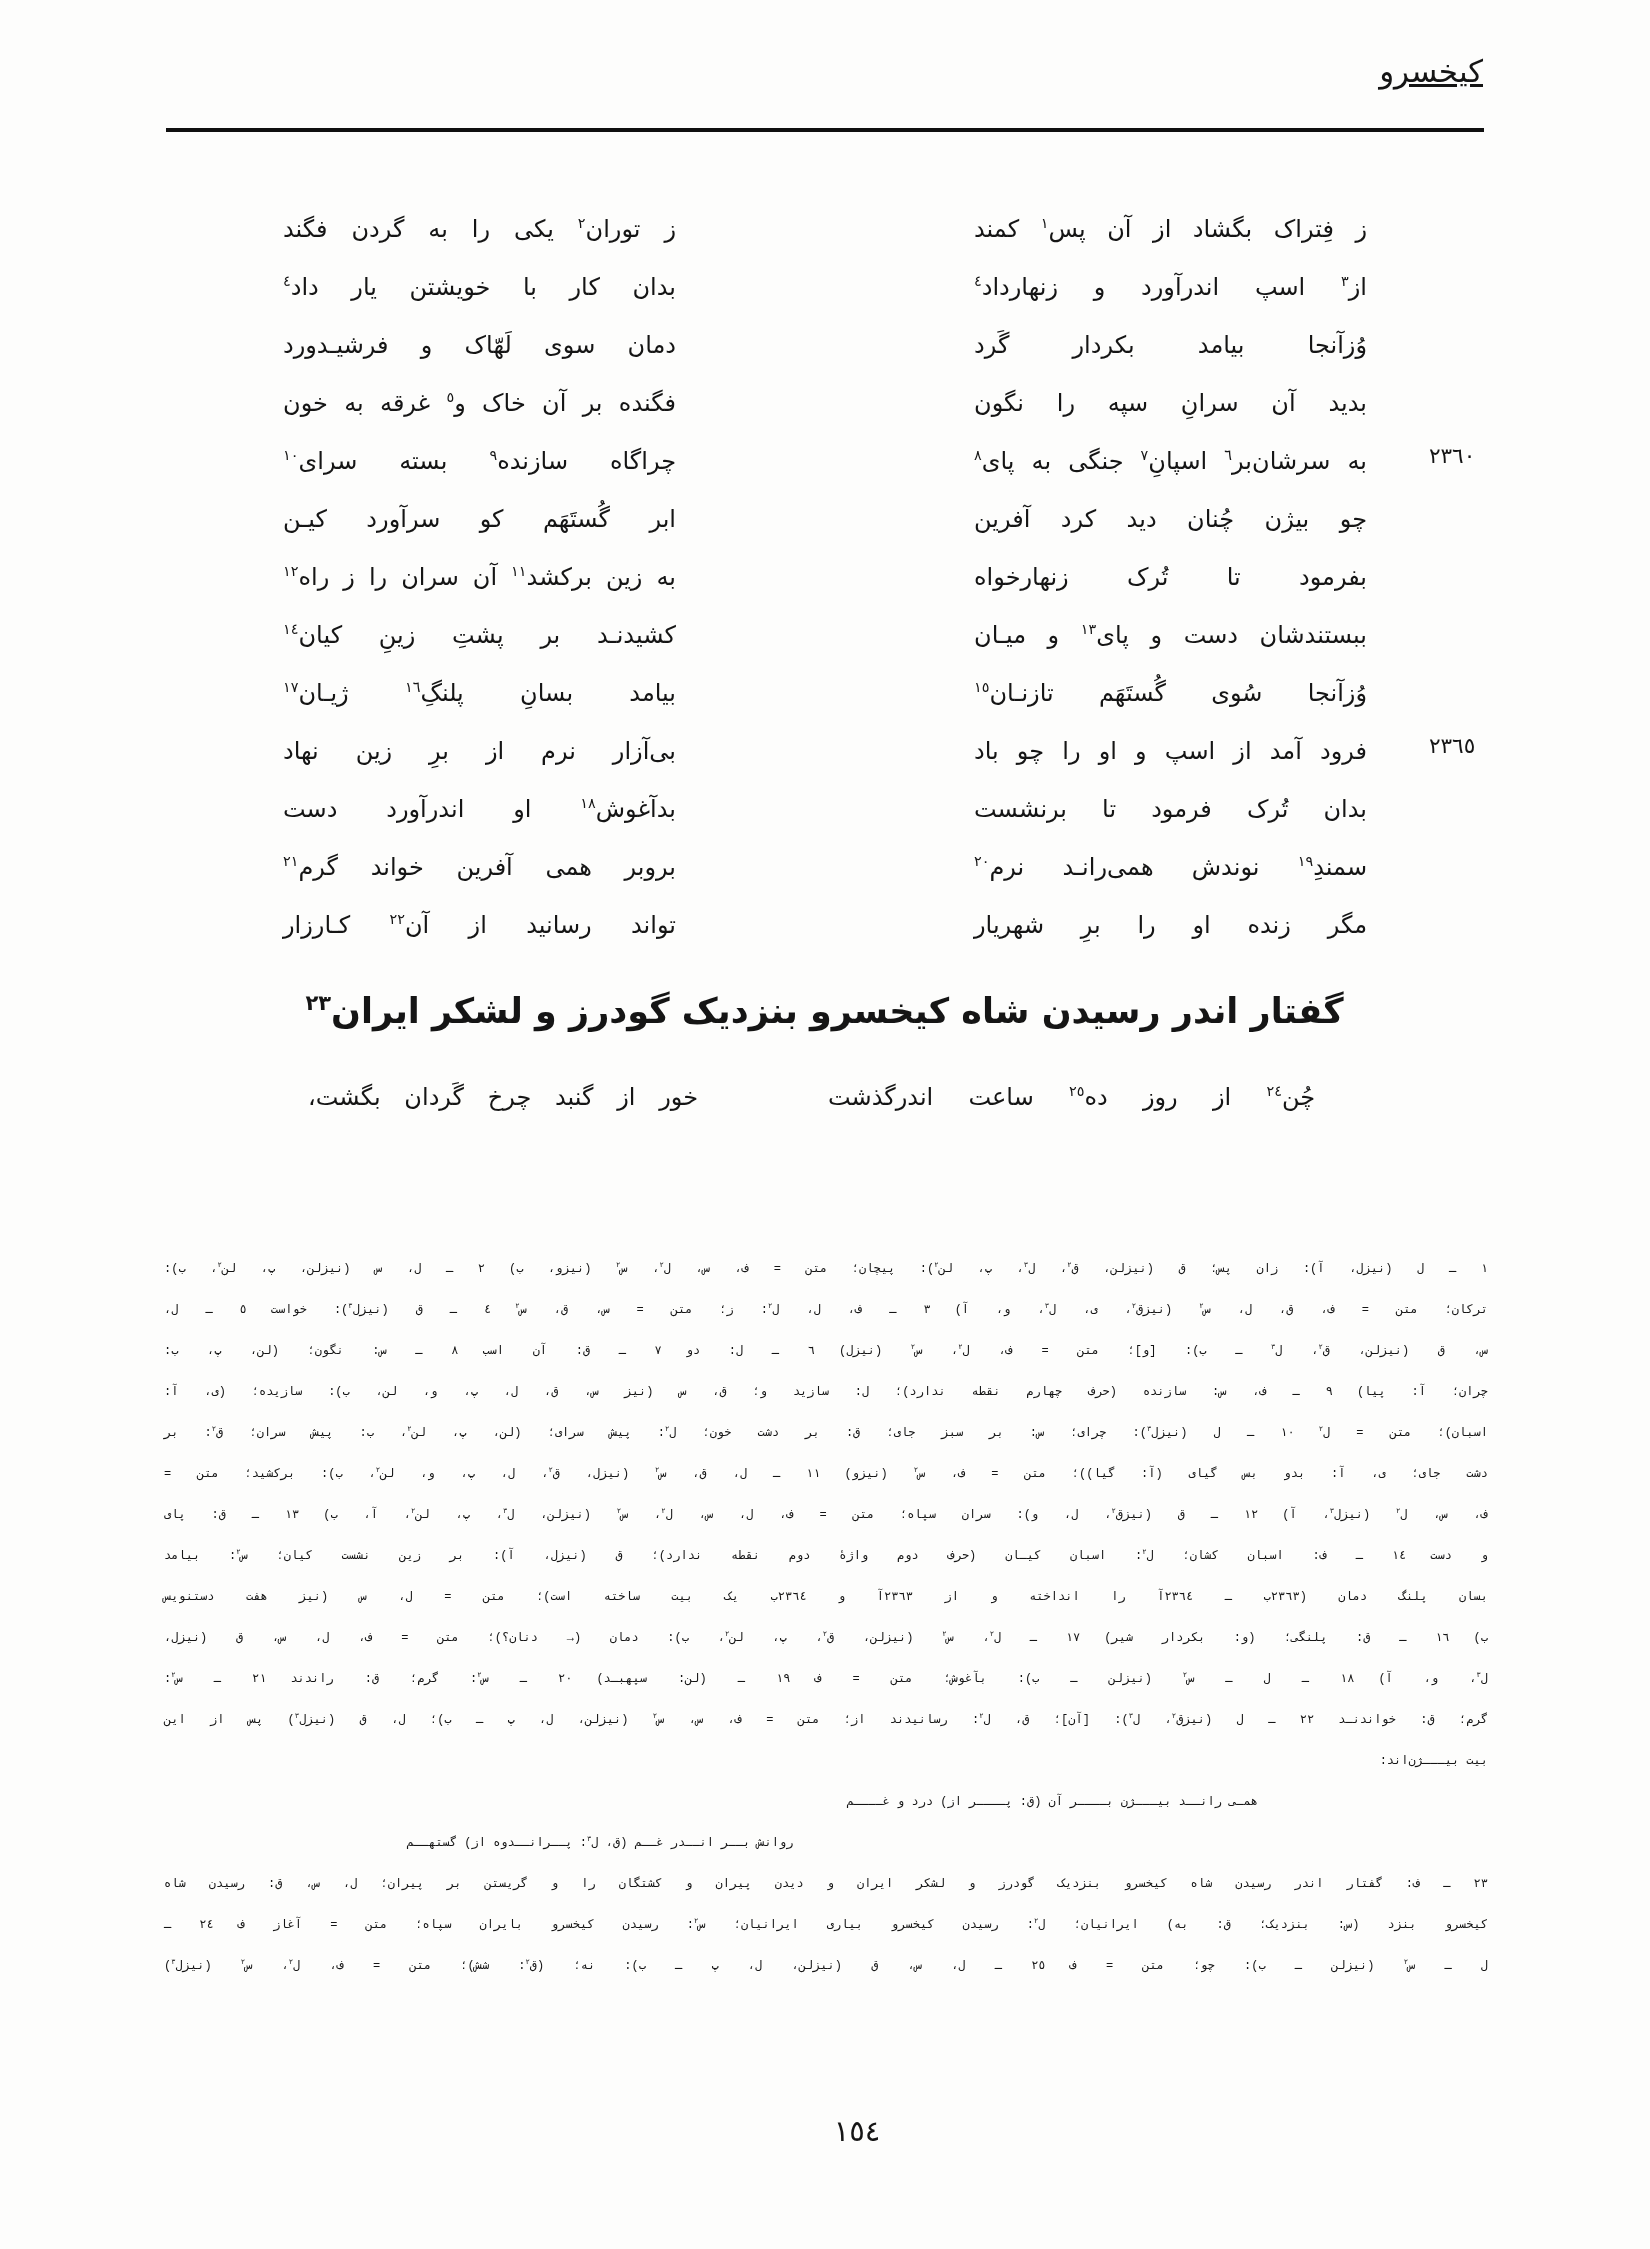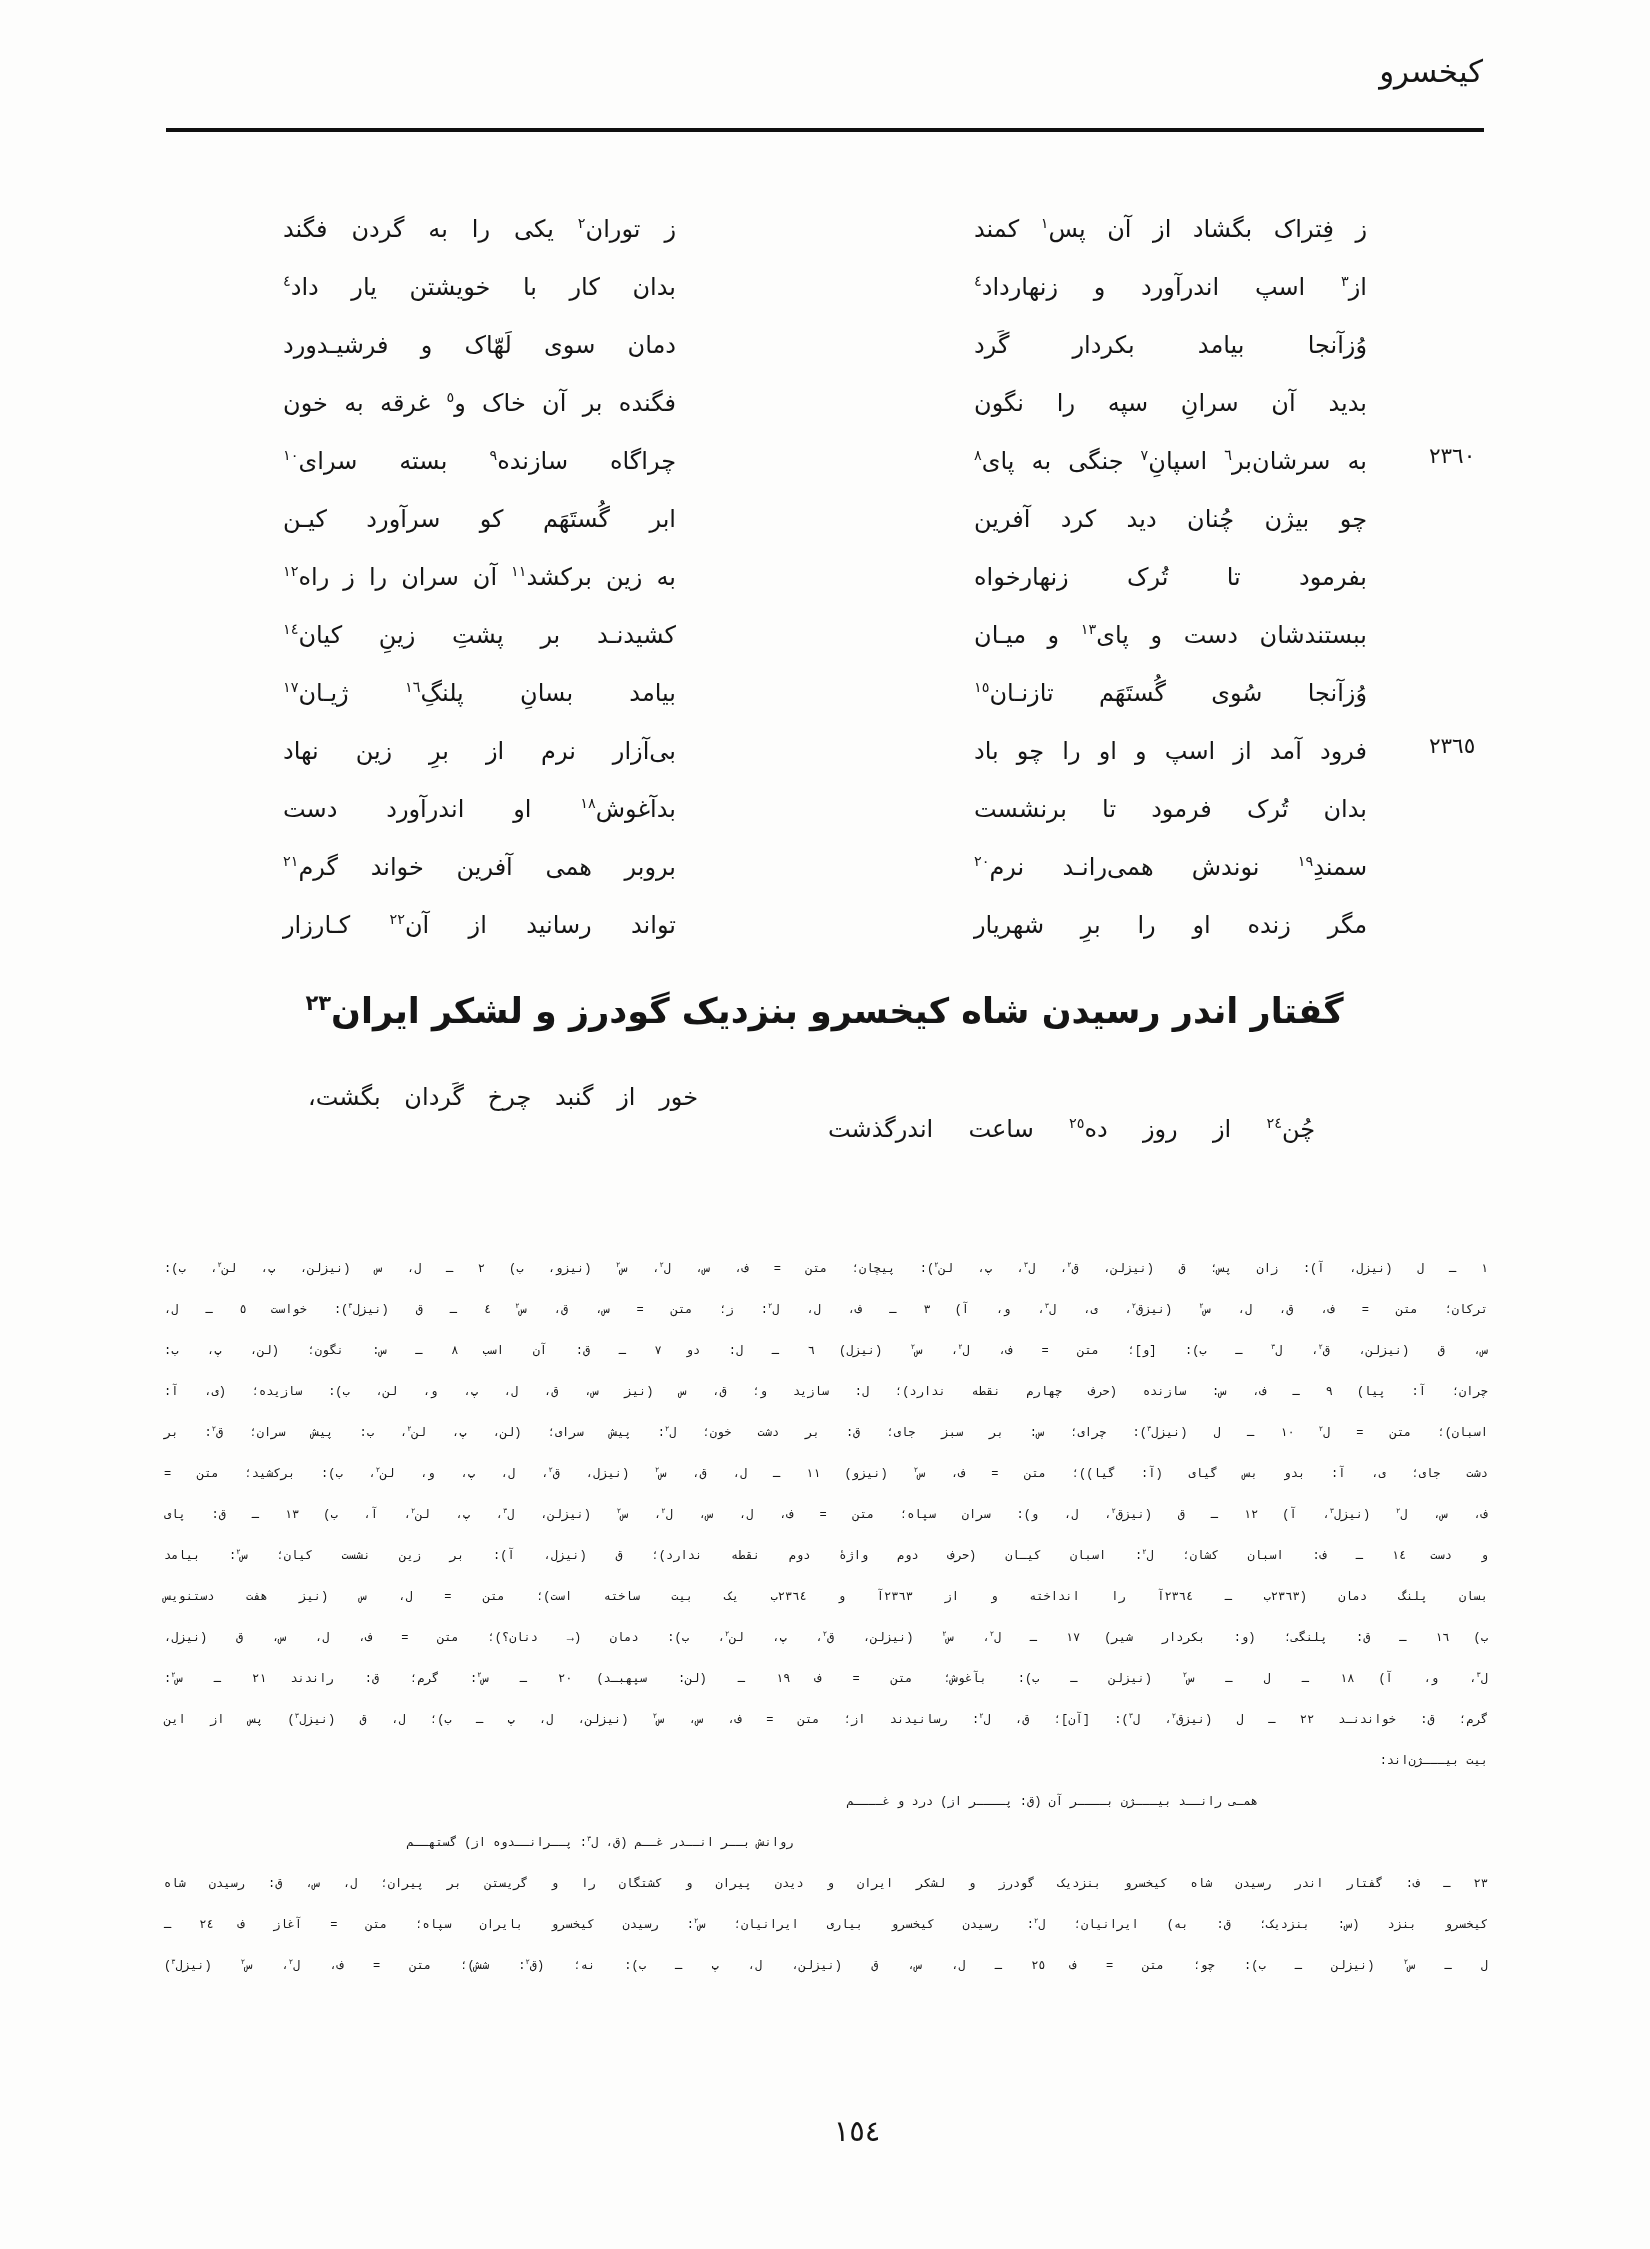--- a/index.html
+++ b/index.html
@@ -4,34 +4,34 @@
 <style>
   html,body{margin:0;padding:0;}
   body{
     width:1650px;height:2250px;position:relative;
     background:#fdfdfc;color:#151515;
     font-family:"DejaVu Sans",sans-serif;
     overflow:hidden;
   }
   sup{font-size:0.6em;vertical-align:super;line-height:0;}
 
-  .header-title{position:absolute;top:53px;right:167px;font-size:31px;direction:rtl;}
+  .header-title{position:absolute;top:53px;right:167px;font-size:31px;direction:rtl;text-decoration:underline;}
   .header-rule{position:absolute;top:128px;left:166px;right:166px;height:4.2px;background:#101010;}
 
   .verses{position:absolute;top:194px;left:165px;right:165px;direction:rtl;}
   .vrow{position:relative;display:flex;justify-content:space-between;height:58px;align-items:center;padding:0 118px;}
   .hemi{width:393px;font-size:24px;direction:rtl;text-align:justify;text-align-last:justify;margin-top:12px;}
   .vnum{position:absolute;right:9.7px;top:50%;transform:translateY(-50%);font-size:21.6px;letter-spacing:2.8px;}
 
   .section-heading{position:absolute;top:991px;left:165px;right:166px;text-align:center;
     font-size:35px;font-weight:bold;direction:rtl;}
 
   .sub-couplet{position:absolute;top:1083px;left:165px;right:165px;direction:rtl;
     display:flex;justify-content:space-between;padding-right:170px;padding-left:143px;box-sizing:border-box;}
-  .sub-right{width:487px;font-size:24px;text-align:justify;text-align-last:justify;direction:rtl;margin-top:32px;}
+  .sub-right{width:487px;font-size:24px;text-align:justify;text-align-last:justify;direction:rtl;}
   .sub-left{width:390px;font-size:24px;text-align:justify;text-align-last:justify;direction:rtl;}
 
   .footnotes{position:absolute;top:1249px;left:164px;right:162px;direction:rtl;
     font-size:12px;line-height:41px;font-family:Liberation Mono, monospace;}
   .fn-line{text-align:justify;text-align-last:justify;}
   .fn-short{text-align:right;}
   .fn-verse-a{text-align:right;padding-right:230px;}
   .fn-verse-b{text-align:center;padding-right:452px;}
 
   .page-number{position:absolute;top:2114px;left:0;width:100%;text-align:center;font-size:29px;letter-spacing:2.8px;margin-left:32px;}

